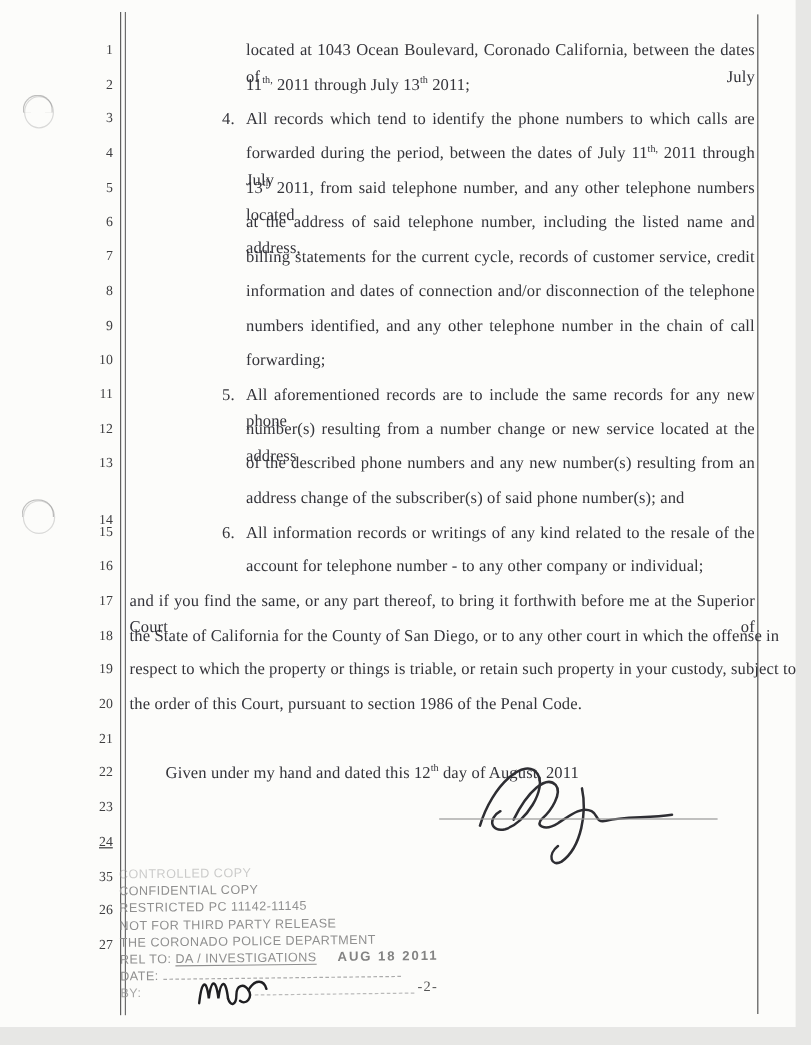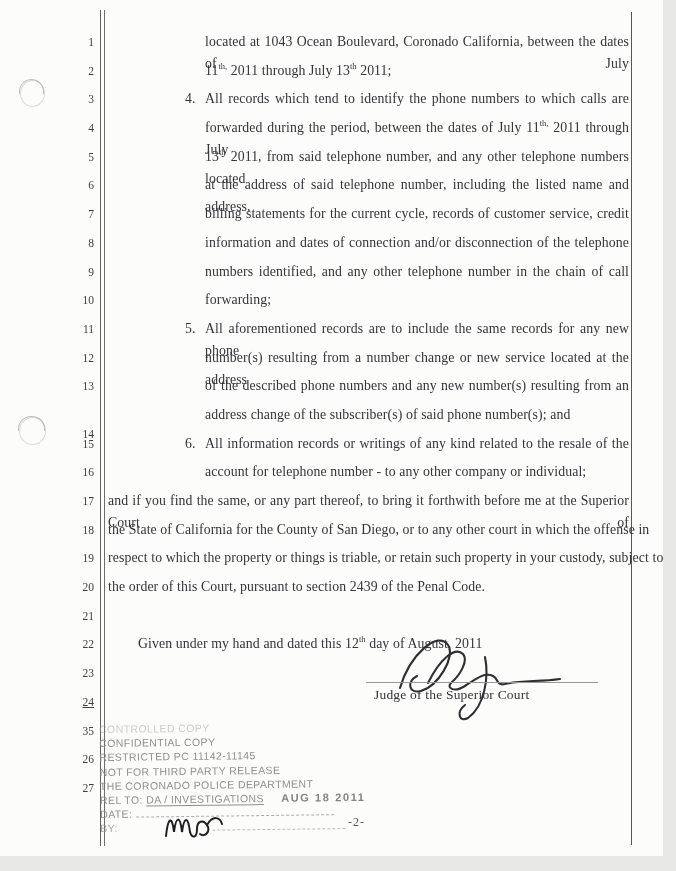--- a/index.html
+++ b/index.html
@@ -126,33 +126,32 @@
       <div class="textline item-cont justify" style="top: 375.28px;">of the described phone numbers and any new number(s) resulting from an</div>
       <div class="textline item-cont" style="top: 403.97px;">address change of the subscriber(s) of said phone number(s); and</div>
       <div class="textline item justify" style="top: 432.66px;">
         <span class="marker">6.</span>
         <span class="txt">All information records or writings of any kind related to the resale of the</span>
       </div>
       <div class="textline item-cont" style="top: 461.35px;">account for telephone number - to any other company or individual;</div>
       <div class="textline full justify" style="top: 490px;">and if you find the same, or any part thereof, to bring it forthwith before me at the Superior Court of</div>
       <div class="textline full" style="top: 518.73px;">the State of California for the County of San Diego, or to any other court in which the offense in</div>
       <div class="textline full" style="top: 547.42px;">respect to which the property or things is triable, or retain such property in your custody, subject to</div>
-      <div class="textline full" style="top: 576.11px;">the order of this Court, pursuant to section 2439 of the Penal Code.</div>
+      <div class="textline full" style="top: 576.11px;">the order of this Court, pursuant to section 1986 of the Penal Code.</div>
       <div class="textline given" style="top: 633.49px;">Given under my hand and dated this 12<sup>th</sup> day of August, 2011</div>
     </div>
 
   <svg class="sig-svg" width="195" height="100" viewBox="0 0 195 100">
     <g fill="none" stroke="#2e2e33" stroke-width="2.1" stroke-linecap="round">
       <path d="M 12 64 C 22 30, 50 6, 60 21 C 68 33, 50 62, 33 67 C 21 70, 18 58, 29 52"></path>
       <path d="M 40 59 C 52 35, 67 22, 75 30 C 81 37, 71 52, 64 58 C 57 64, 66 69, 77 62 C 89 54, 97 48, 105 52 C 111 55, 108 62, 117 60 C 132 56, 152 58, 172 55"></path>
       <path d="M 97 33 C 101 52, 97 82, 80 94 C 71 99, 68 88, 77 81"></path>
     </g>
   </svg>
   <div class="sig-line"></div>
-  <div class="sig-title">Judge of the Superior Court</div>
 
   <div class="stamp">
     <div id="stamplines">
         <div class="sline faded">CONTROLLED COPY</div>
         <div class="sline">CONFIDENTIAL COPY</div>
         <div class="sline">RESTRICTED PC 11142-11145</div>
         <div class="sline">NOT FOR THIRD PARTY RELEASE</div>
         <div class="sline">THE CORONADO POLICE DEPARTMENT</div>
       </div>
     <div class="sline">

